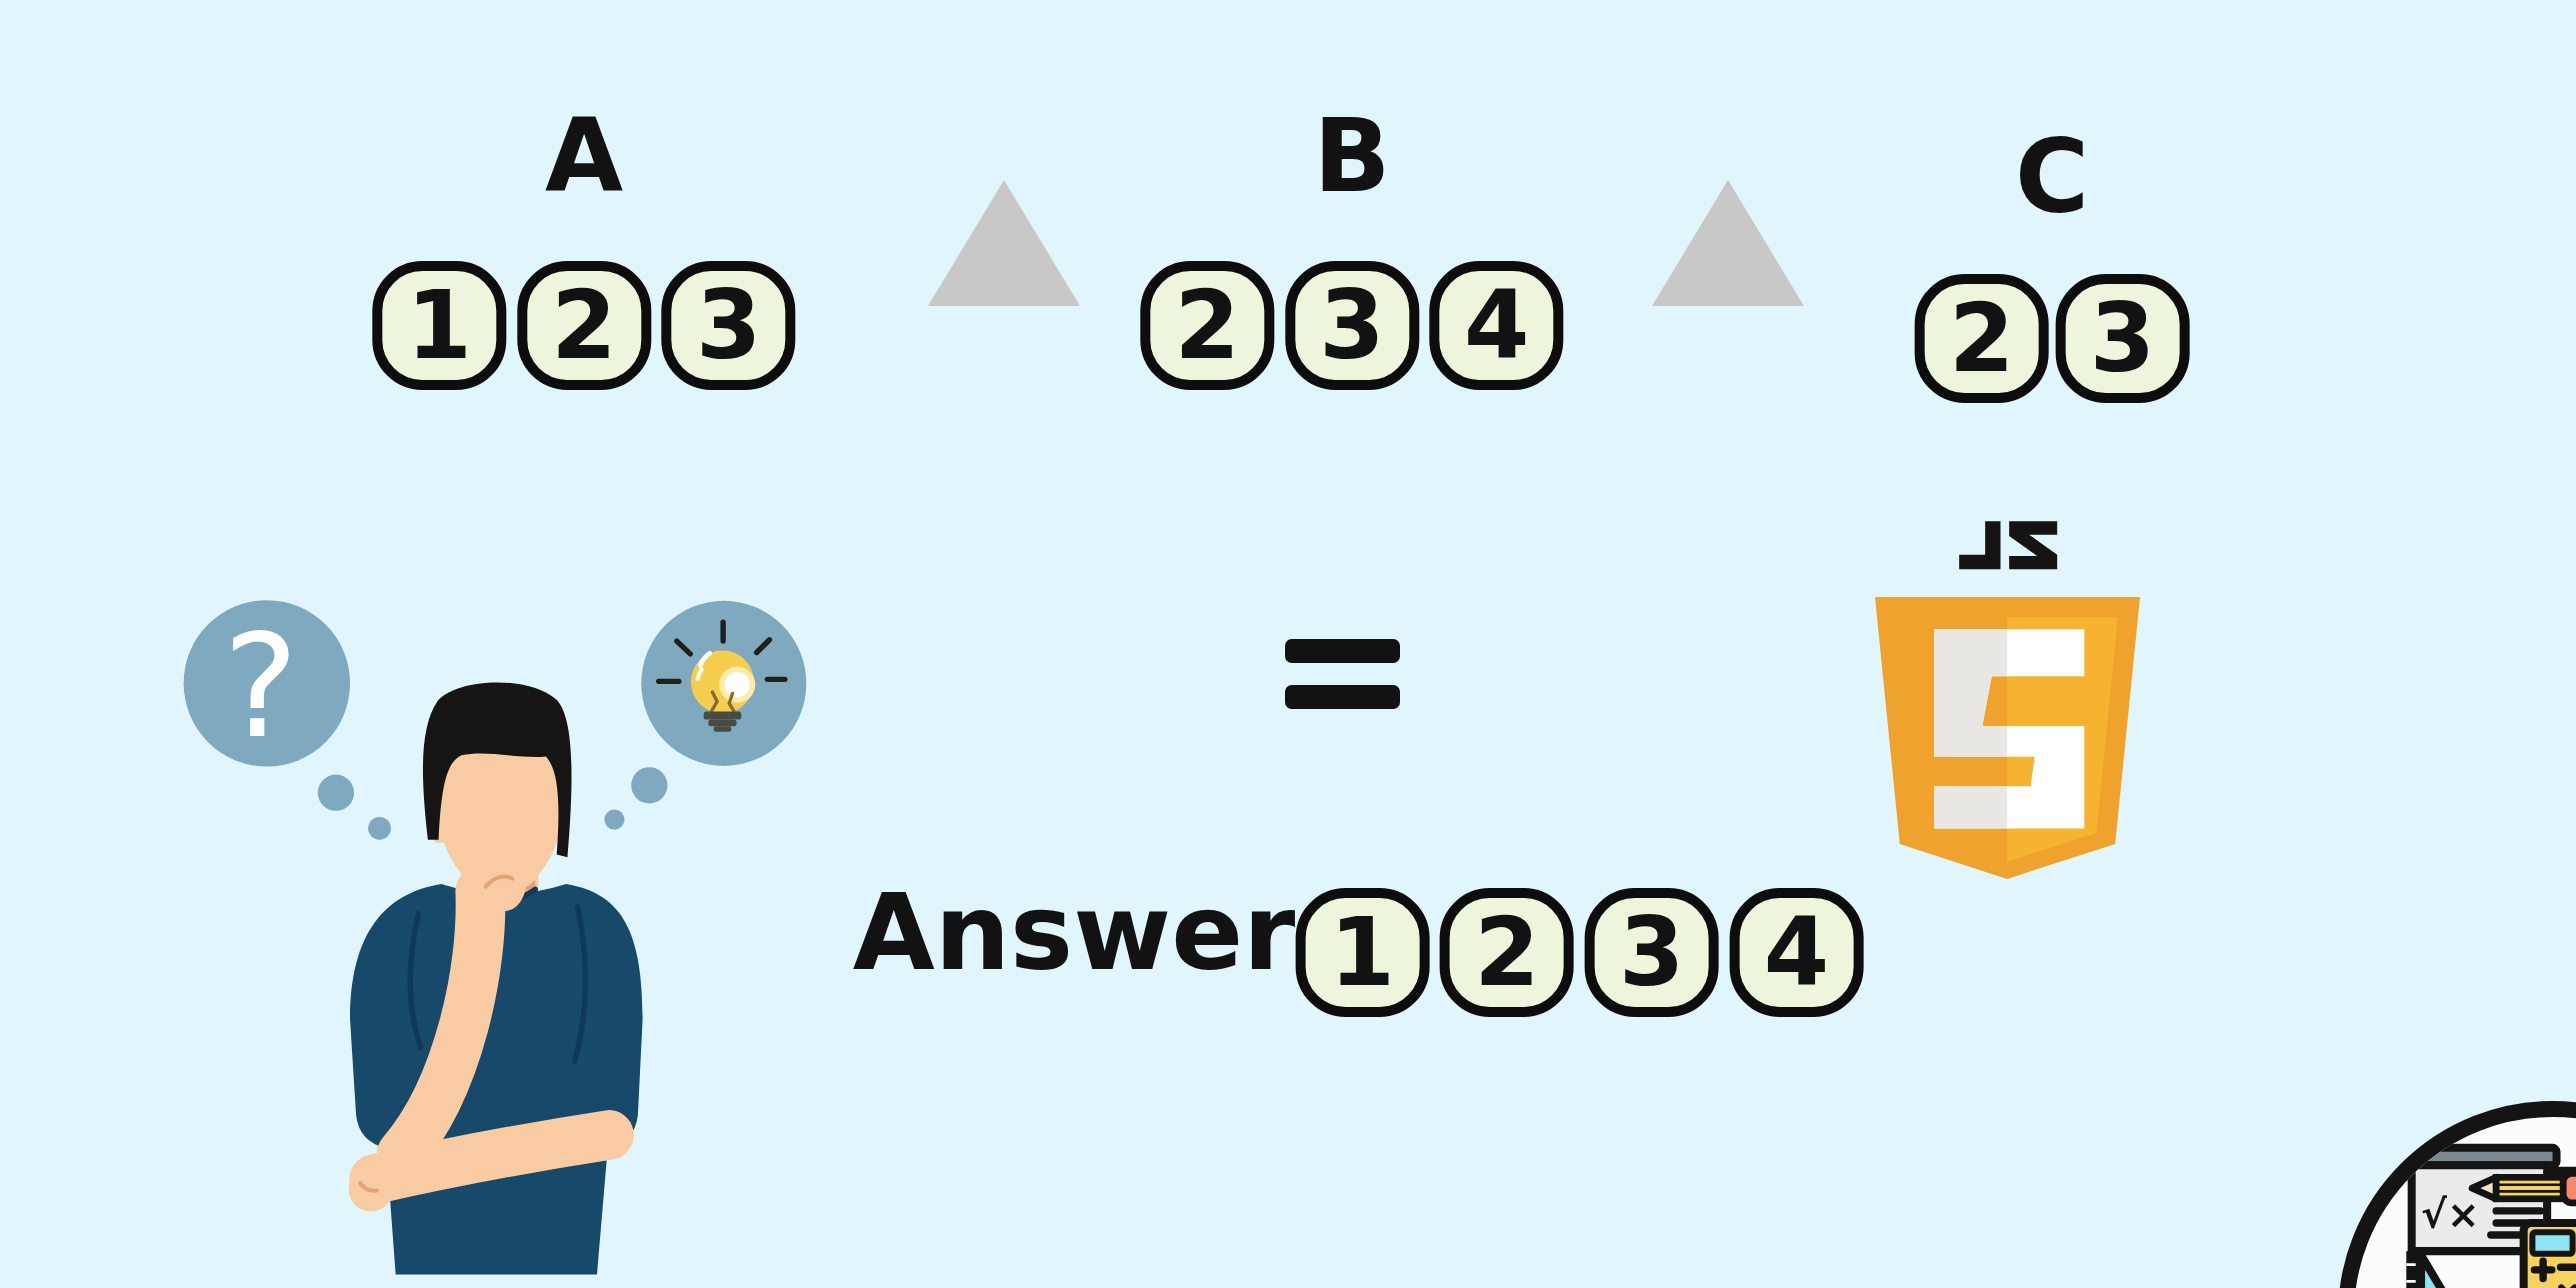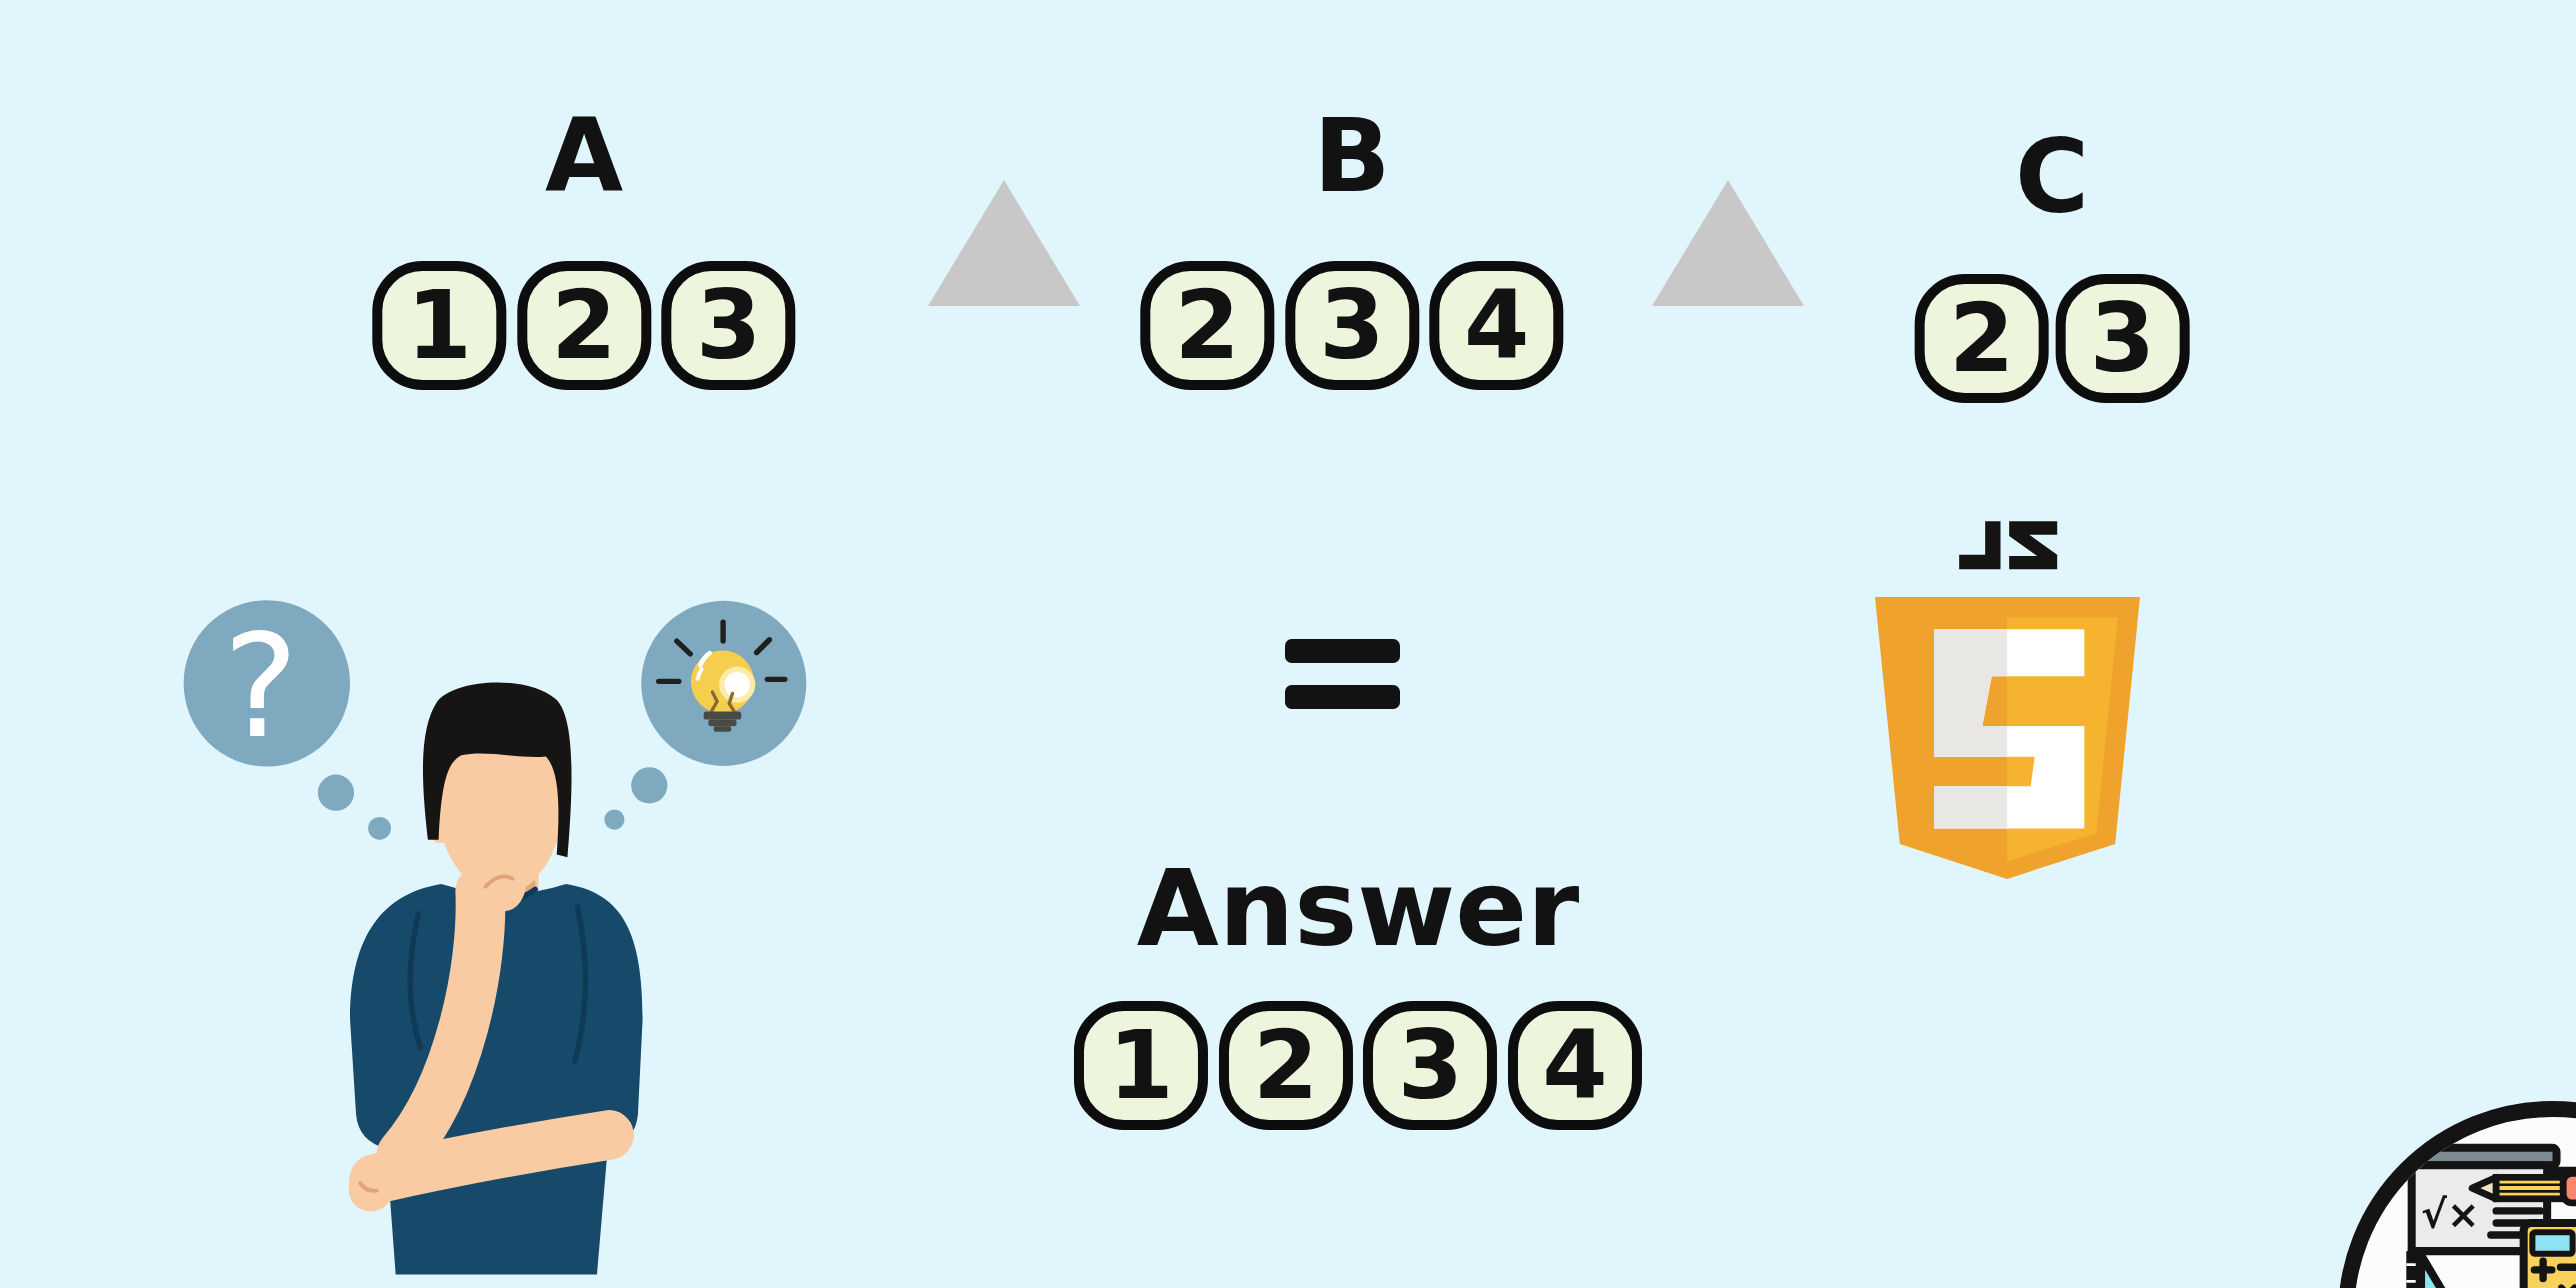--- a/index.html
+++ b/index.html
@@ -29,22 +29,22 @@
   .tri{position:absolute;width:0;height:0;border-left:76px solid transparent;
     border-right:76px solid transparent;border-bottom:126px solid var(--triangle-gray);}
   .tri-1{left:928px;top:180px;}
   .tri-2{left:1652px;top:180px;}
 
   
   .equals{position:absolute;left:1285px;top:639px;display:flex;flex-direction:column;gap:22px;}
   .equals .bar{width:115px;height:24px;background:var(--ink);border-radius:6.7px;}
 
   
-  .answer{position:absolute;left:1358px;top:856px;transform:translateX(-50%);
-    display:flex;flex-direction:column;align-items:center;}
+  .answer{position:absolute;left:1358px;top:880px;transform:translateX(-50%);
+    display:flex;flex-direction:row;align-items:center;}
   .answer-label{font-size:106px;font-weight:700;color:var(--ink);line-height:1;margin-bottom:39px;}
 
   
   .man{position:absolute;left:138px;top:590px;}
   .f-bubble{fill:var(--bubble-blue);}
   .f-skin{fill:var(--skin);}
   .f-hair{fill:var(--hair);}
   .f-shirt{fill:var(--shirt);}
   .f-bulb{fill:var(--bulb-yellow);}
   .f-base{fill:var(--bulb-base);}

